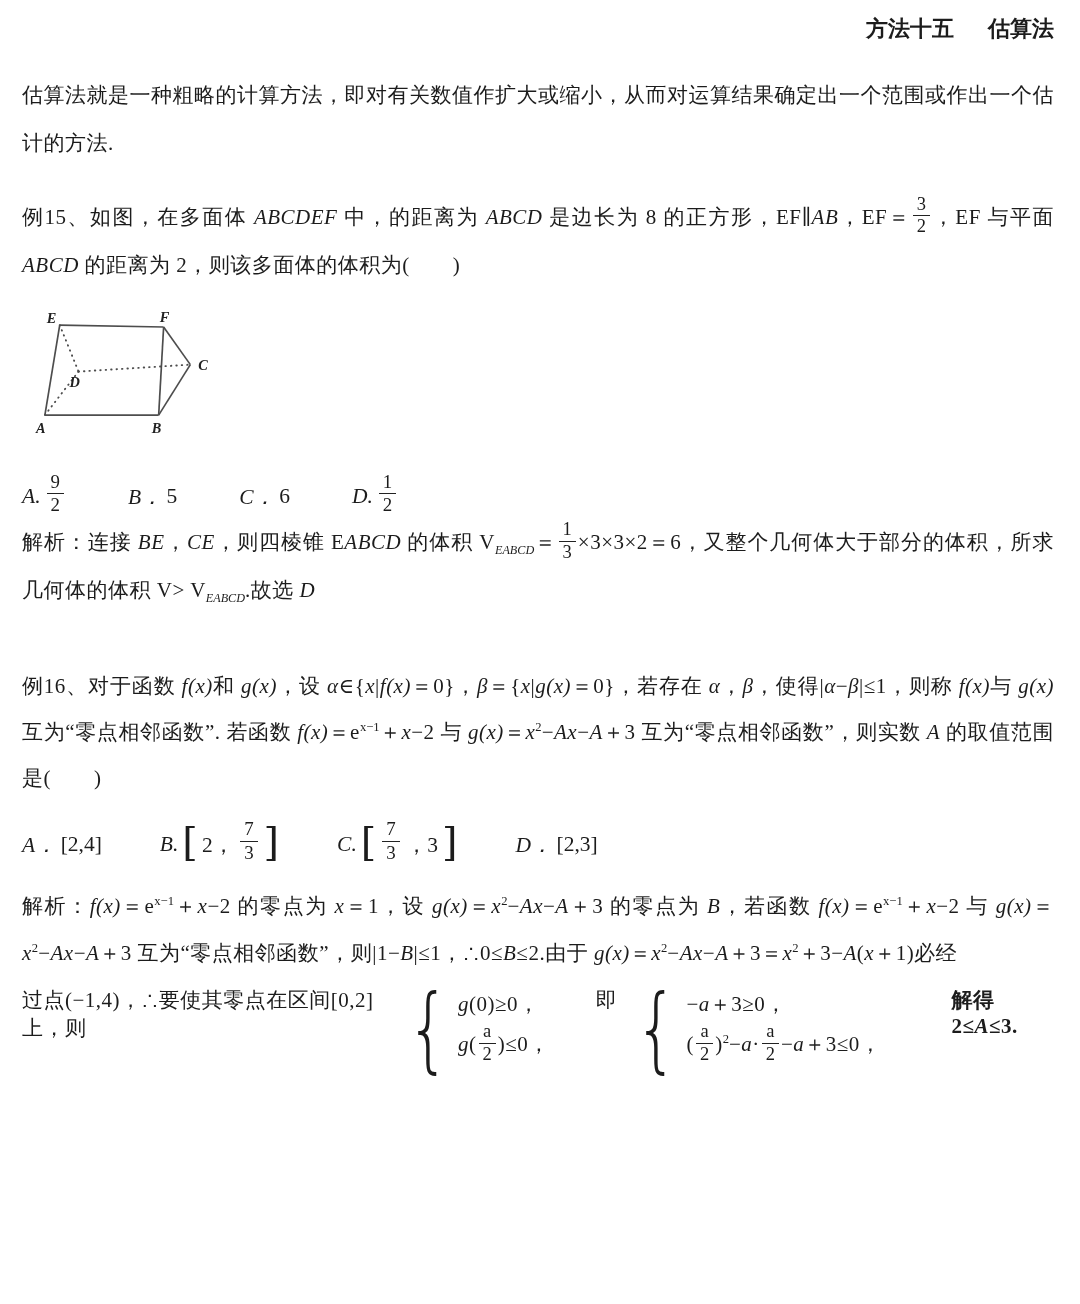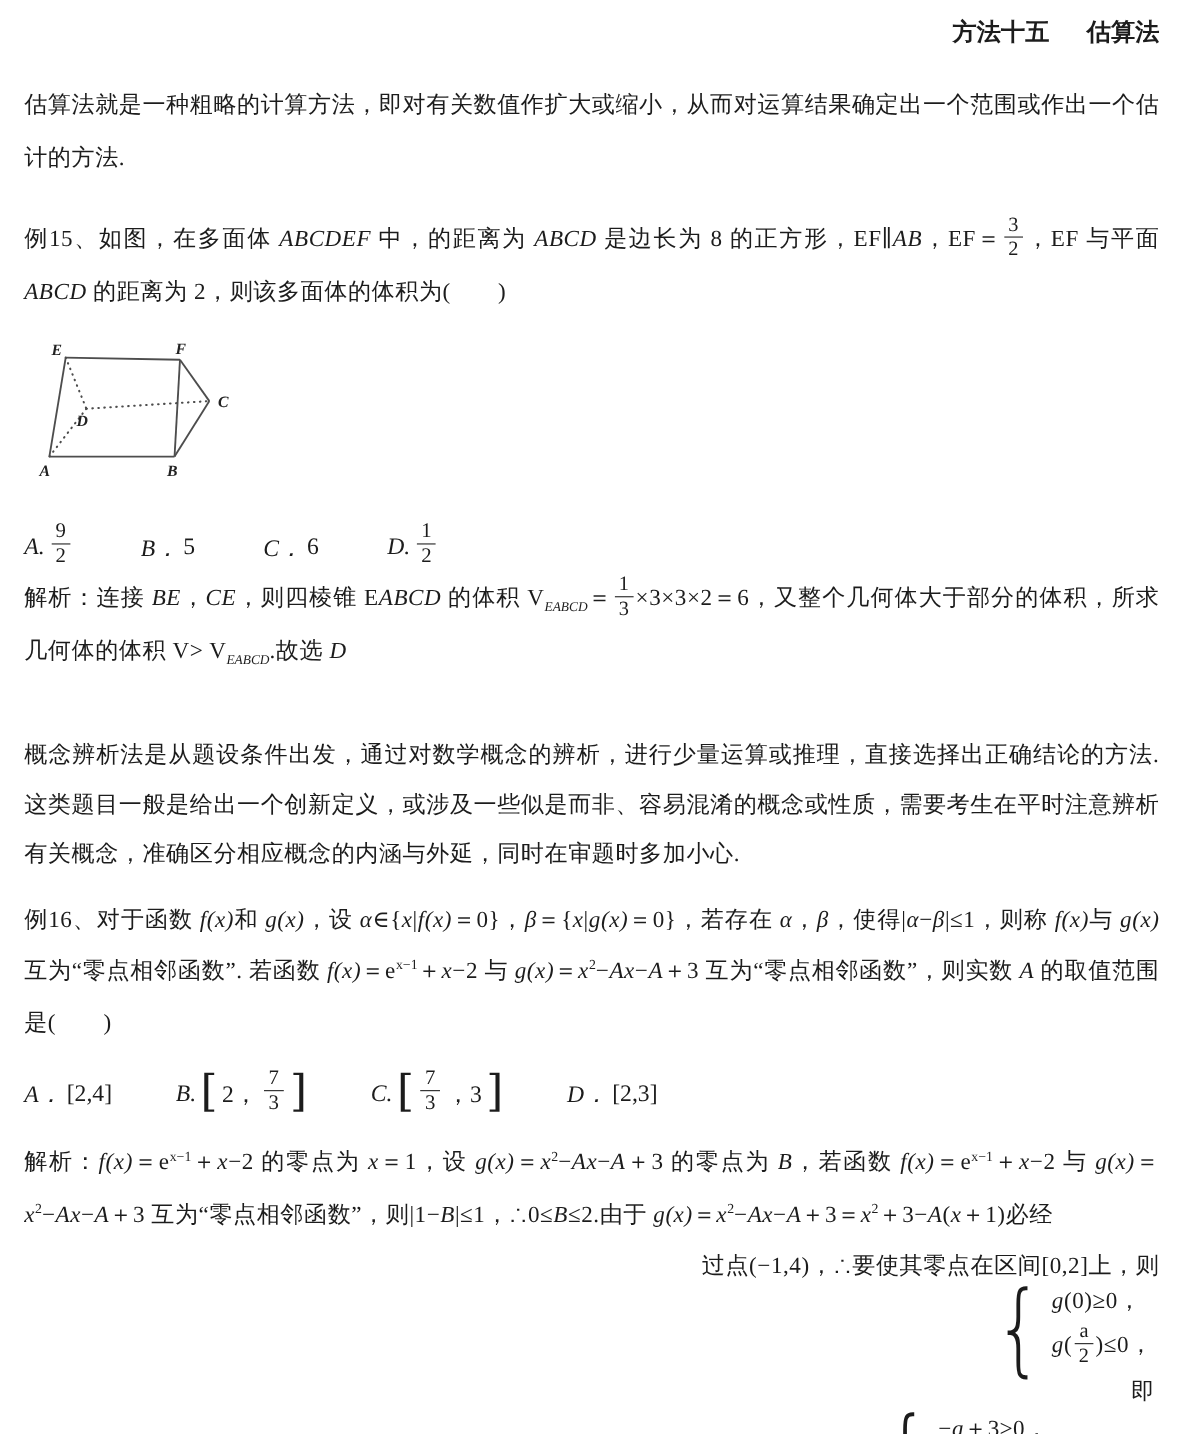--- a/index.html
+++ b/index.html
@@ -45,24 +45,23 @@
   .choices {
     display:flex; align-items:center;
     font-size:21.5px; margin-top:26px;
   }
   .choices .choice { display:inline-flex; align-items:center; gap:4px; }
   .choices-15 .choice { margin-right:62px; }
   .choices-16 .choice { margin-right:58px; }
   .solution { }
   .sec16 { margin-top:48px; }
   .final-row {
-    display:flex; align-items:flex-end;
+    display:flex; align-items:flex-start;
     font-size:21px; margin-top:8px;
     letter-spacing:0.5px;
-    flex-direction:column;
   }
   .system { display:inline-flex; align-items:center; margin:0 6px; }
   .brace {
     font-family:"DejaVu Sans","Liberation Sans",sans-serif;
     font-size:92px; font-weight:300; line-height:0.95;
     transform:scaleX(0.75); display:inline-block;
   }
   .sys-lines { display:inline-flex; flex-direction:column; gap:6px; margin-left:0px; }
   .sys-lines > span { white-space:nowrap; }
   .mid-word { margin:0 4px 0 40px; }
@@ -140,21 +139,20 @@
   </div>
 
   <p class="para solution"><span>解析：连接 </span><span class="it">BE</span><span>，</span><span class="it">CE</span><span>，则四棱锥 E</span><span class="it">ABCD</span><span> 的体积 V</span><sub>EABCD</sub><span>＝</span><span class="frac">
         <span class="num">1</span>
         <span class="den">3</span>
       </span><span>×3×3×2＝6，又整个几何体大于部分的体积，所求几何体的体积 V&gt; V</span><sub>EABCD</sub><span>.故选 </span><span class="it">D</span></p>
 </section>
 
 <section class="sec16">
 
-  <p class="para intro" style="margin-top:24px; line-height:2.15;"><span>概念辨析法是从题设条件出发，通过对数学概念的辨析，进行少量运算或推理，直接选择出正确结论的方法. 这类题目一般是给出一个创新定义，或涉及一些似是而非、容易混淆的概念或性质，需要考生在平时注意辨析有关概念，准确区分相应概念的内涵与外延，同时在审题时多加小心.</span></p>
 
   <p class="para stem" style="margin-top:14px; line-height:2.2;"><span>例16、对于函数 </span><span class="it">f(x)</span><span>和 </span><span class="it">g(x)</span><span>，设 </span><span class="it">α</span><span>∈{</span><span class="it">x</span><span>|</span><span class="it">f(x)</span><span>＝0}，</span><span class="it">β</span><span>＝{</span><span class="it">x</span><span>|</span><span class="it">g(x)</span><span>＝0}，若存在 </span><span class="it">α</span><span>，</span><span class="it">β</span><span>，使得|</span><span class="it">α</span><span>−</span><span class="it">β</span><span>|≤1，则称 </span><span class="it">f(x)</span><span>与 </span><span class="it">g(x)</span><span>互为“零点相邻函数”. 若函数 </span><span class="it">f(x)</span><span>＝e</span><sup>x−1</sup><span>＋</span><span class="it">x</span><span>−2 与 </span><span class="it">g(x)</span><span>＝</span><span class="it">x</span><sup>2</sup><span>−</span><span class="it">Ax</span><span>−</span><span class="it">A</span><span>＋3 互为“零点相邻函数”，则实数 </span><span class="it">A</span><span> 的取值范围是(　　)</span></p>
 
   <div class="choices choices-16" style="margin-top:20px;">
     <span class="choice">
         <span class="it">A．</span>
         <span>[2,4]</span>
       </span>
     <span class="choice">
         <span class="it">B.</span>

